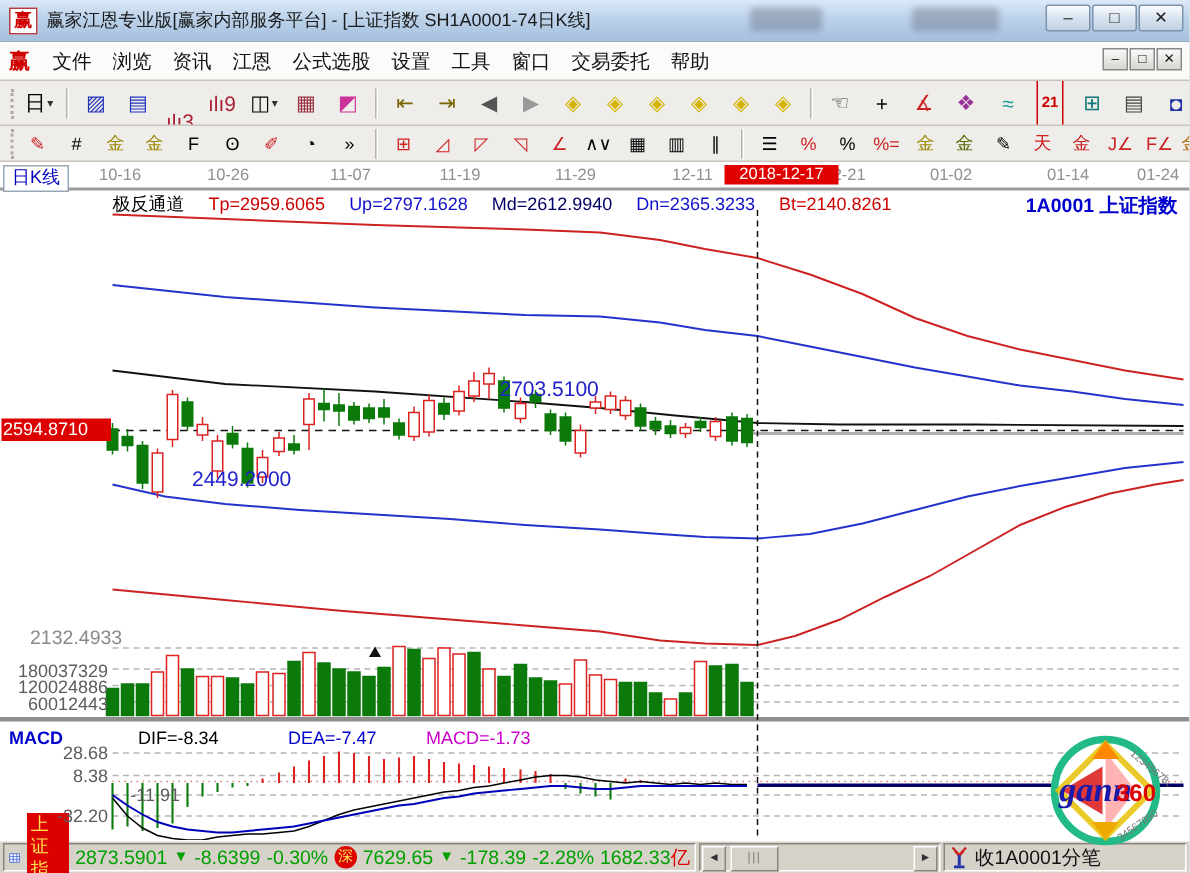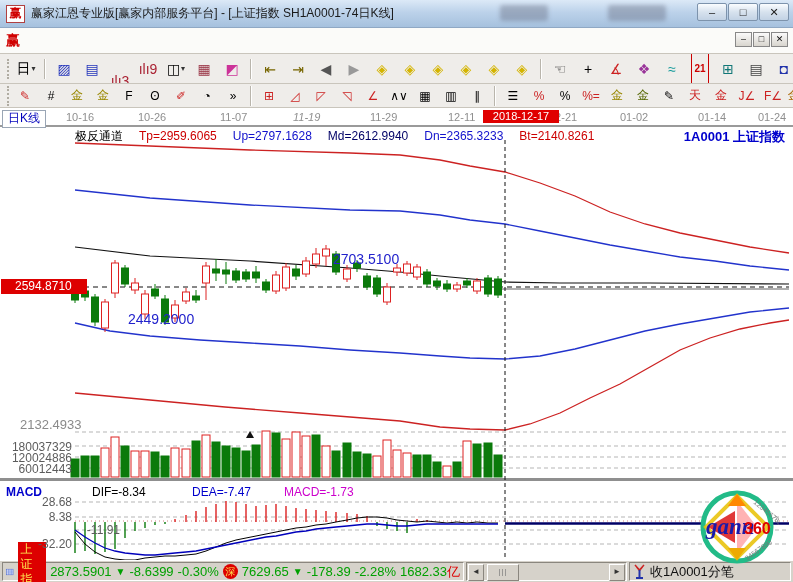--- a/index.html
+++ b/index.html
@@ -48,21 +48,21 @@
   .ovl{position:absolute;z-index:2;white-space:nowrap}
   .period-box{left:2px;top:2px;width:42px;height:16px;border:1px solid #9aa6b5;color:#0000bb;
     font-size:12px;text-align:center;line-height:15px;background:#fff}
   .date-label{top:3px;font-size:11px;color:#8f8f8f}
   .date-hl{top:2px;height:13px;background:#e00000;color:#fff;font-size:11px;line-height:13px;
     text-align:center;z-index:3}
   .ind-row{left:75px;top:20px;font-size:12px}
   .ind-row span{margin-right:16px}
   .symbol-label{right:8px;top:20px;font-size:13px;color:#0000cc;font-weight:bold}
   .price-box{left:1px;top:171px;width:72px;height:15px;background:#dd0000;color:#fff;
-    font-size:12px;line-height:15px;padding-left:14px}
+    font-size:12px;line-height:15px;padding-left:1px}
   .swing{font-size:14px;color:#2222cc}
   .scale-gray{left:20px;top:309px;font-size:13px;color:#8a8a8a}
   .rlabel{left:0;width:72px;text-align:right;font-size:12px;color:#5c5c5c}
   .macd-head{top:377px;font-size:12px}
   .logo-wrap{left:697px;top:381px;z-index:4}
 
   
   .statusbar{position:absolute;left:0;top:560px;width:793px;height:22px;box-sizing:border-box;
     background:#d6d2ca;border-top:1px solid #fff;font-size:13px}
   .scell{position:absolute;top:1px;height:19px;box-sizing:border-box;border:1px solid;
@@ -93,20 +93,32 @@
     <div class="blur" style="left:608px;width:58px"></div>
     <div class="winbtns">
         <div class="winbtn">–</div>
         <div class="winbtn">□</div>
         <div class="winbtn">✕</div>
       </div>
   </div>
 
   <div class="menubar">
     <span class="menu-logo">赢</span>
+    <span style="display:flex">
+        <span class="menu-item">文件</span>
+        <span class="menu-item">浏览</span>
+        <span class="menu-item">资讯</span>
+        <span class="menu-item">江恩</span>
+        <span class="menu-item">公式选股</span>
+        <span class="menu-item">设置</span>
+        <span class="menu-item">工具</span>
+        <span class="menu-item">窗口</span>
+        <span class="menu-item">交易委托</span>
+        <span class="menu-item">帮助</span>
+      </span>
   </div>
   <div class="mdibtns">
       <div class="mdibtn">–</div>
       <div class="mdibtn">□</div>
       <div class="mdibtn">✕</div>
     </div>
 
   <div class="toolbar" id="toolbar1">
       <div class="grip"></div>
       <div class="tbtn">
@@ -482,21 +494,21 @@
         <polyline points="75,530 85,537 95,543 105,548 115,551 125,553 135,554 145,555 155,555 165,554 175,553 186,552 196,551 206,549 216,547 226,545 236,543 246,541 256,539 266,537 276,536 286,534 296,532 306,531 316,529 326,528 336,527 347,526 357,525 367,524 377,524 387,525 397,526 407,526 417,525 427,524 437,524 447,524 457,524 467,524 477,524 488,524 498,524" fill="none" stroke="#0000bb" stroke-width="1.3"></polyline>
         <line x1="505" y1="523.5" x2="789" y2="523.5" stroke="#000066" stroke-width="2.4"></line>
         <line x1="505" y1="140" x2="505" y2="558" stroke="#111" stroke-width="1" stroke-dasharray="4,3"></line>
       </svg>
 
     <div class="ovl period-box">日K线</div>
     <div id="dates">
         <div class="ovl date-label" style="left: 66px;">10-16</div>
         <div class="ovl date-label" style="left: 138px;">10-26</div>
         <div class="ovl date-label" style="left: 220px;">11-07</div>
-        <div class="ovl date-label" style="left: 293px; font-style: italic;">11-19</div>
+        <div class="ovl date-label" style="left: 293px;">11-19</div>
         <div class="ovl date-label" style="left: 370px;">11-29</div>
         <div class="ovl date-label" style="left: 448px;">12-11</div>
         <div class="ovl date-label" style="left: 549px;">12-21</div>
         <div class="ovl date-label" style="left: 620px;">01-02</div>
         <div class="ovl date-label" style="left: 698px;">01-14</div>
         <div class="ovl date-label" style="left: 758px;">01-24</div>
       </div>
     <div class="ovl date-hl" style="left: 483px; width: 76px;">2018-12-17</div>
 
     <div class="ovl ind-row">

